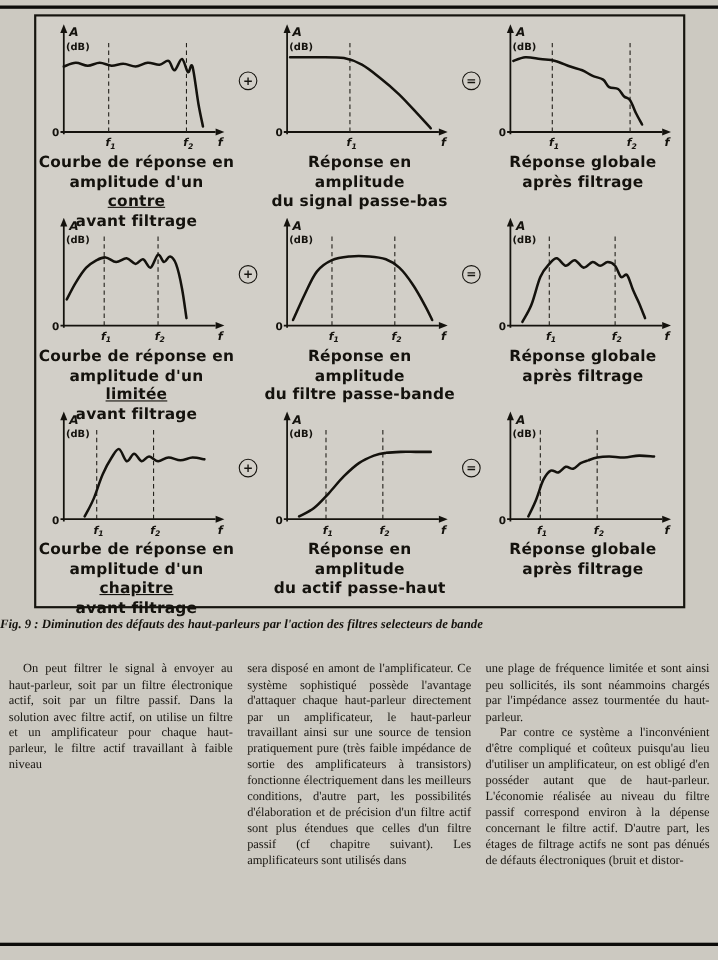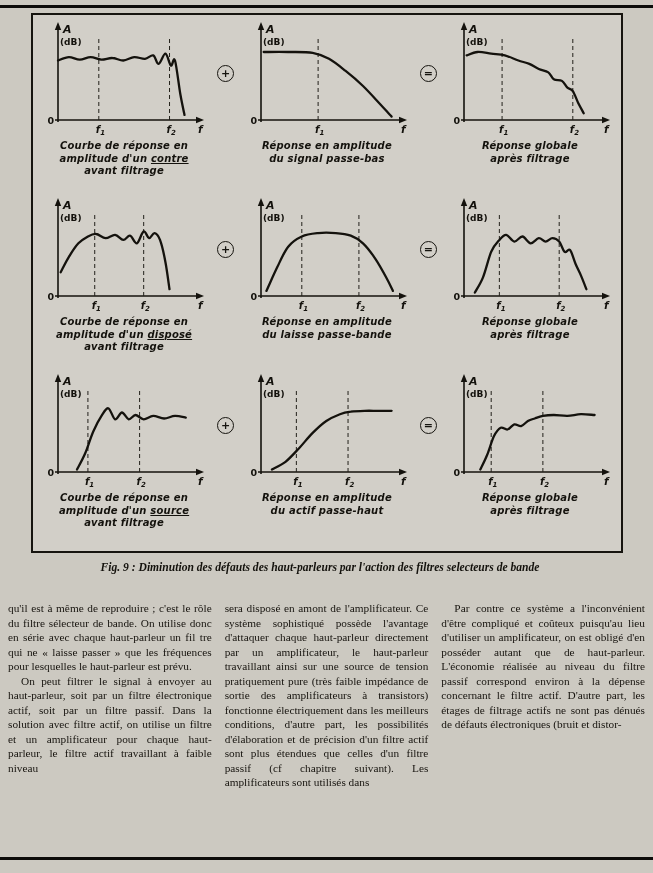--- a/index.html
+++ b/index.html
@@ -18,26 +18,26 @@
   .fig-row{display:flex;align-items:flex-start;height:176px}
   .chart-cell{width:179px;display:flex;flex-direction:column;align-items:center}
   .op{width:25px;display:flex;justify-content:center;margin-top:44px}
   .op-circle{
     width:17px;height:17px;border:1.6px solid #16140f;border-radius:50%;
     display:flex;align-items:center;justify-content:center;
     font-family:"DejaVu Sans",sans-serif;font-size:11px;font-weight:bold;line-height:1;
     background:transparent;color:#16140f;
   }
   .chart-caption{
-    font-family:"DejaVu Sans",sans-serif;font-size:10px;font-weight:bold;
-    text-align:center;line-height:1.26;letter-spacing:.2px;color:#14120d;margin-top:1px;font-style:italic;
+    font-family:"DejaVu Sans",sans-serif;font-size:14px;font-weight:bold;
+    text-align:center;line-height:1.26;letter-spacing:.2px;color:#14120d;margin-top:1px;
   }
   .chart-caption .u{text-decoration:underline}
   .fig-caption{
-    position:absolute;top:561px;left:0;right:13px;text-align:center;
+    position:absolute;top:561px;left:0;right:13px;text-align:left;
     font-style:italic;font-weight:bold;font-size:11.6px;color:#14120d;
   }
   .body-cols{
     position:absolute;top:601px;left:8px;right:8px;display:flex;gap:13px;
     font-size:11.3px;line-height:14.5px;color:#17140f;
   }
   .col{flex:1}
   .col p{text-align:justify}
   .col p.indent{text-indent:13px}
   .col p.subhead{font-weight:bold;margin:7px 0;text-align:left}
@@ -132,21 +132,21 @@
             <text x="16" y="103" font-size="9.5" fill="#14120d" font-family="&quot;DejaVu Sans&quot;,sans-serif" text-anchor="end" font-weight="bold">0</text>
             <text x="160" y="112" font-size="10.5" fill="#14120d" font-family="&quot;DejaVu Sans&quot;,sans-serif" text-anchor="start" font-style="italic" font-weight="bold">f</text>
             <line x1="56.72" y1="99" x2="56.72" y2="16" stroke="#23211b" stroke-width="1" stroke-dasharray="4 3"></line>
             <text x="53.72" y="112" font-size="10" fill="#14120d" font-family="&quot;DejaVu Sans&quot;,sans-serif" font-style="italic" font-weight="bold">f<tspan dy="2" font-size="7">1</tspan></text>
             <line x1="105.68" y1="99" x2="105.68" y2="16" stroke="#23211b" stroke-width="1" stroke-dasharray="4 3"></line>
             <text x="102.68" y="112" font-size="10" fill="#14120d" font-family="&quot;DejaVu Sans&quot;,sans-serif" font-style="italic" font-weight="bold">f<tspan dy="2" font-size="7">2</tspan></text>
             <path d="M22.7,75.2C24.1,72.7 27.9,64.7 30.9,59.9C33.8,55.1 37.2,49.7 40.4,46.3C43.6,42.9 47.0,41.1 49.9,39.5C52.9,37.9 55.1,36.7 58.1,37.0C61.0,37.2 64.4,41.1 67.6,41.2C70.8,41.3 74.2,37.5 77.1,37.8C80.1,38.1 82.8,42.8 85.3,42.9C87.8,43.0 89.8,38.1 92.1,38.7C94.3,39.2 96.6,47.0 98.9,46.3C101.1,45.6 103.6,35.3 105.7,34.4C107.7,33.6 109.3,40.9 111.1,41.2C112.9,41.5 114.7,35.8 116.6,36.1C118.4,36.4 120.2,38.1 122.0,42.9C123.8,47.7 125.9,56.8 127.4,65.0C129.0,73.2 130.8,87.7 131.5,92.2" fill="none" stroke="#14120d" stroke-width="2.3" stroke-linecap="round" stroke-linejoin="round"></path>
           </svg>
           <div class="chart-caption">
             <div><span>Courbe de réponse en</span></div>
-            <div><span>amplitude d'un </span><span class="u">disposé</span><span></span></div>
+            <div><span>amplitude d'un </span><span class="u">limitée</span><span></span></div>
             <div><span>avant filtrage</span></div>
           </div>
         </div>
         <div class="op">
           <div class="op-circle">+</div>
         </div>
         <div class="chart-cell">
           <svg width="172" height="118">
             <line x1="20" y1="101" x2="20" y2="8" stroke="#14120d" stroke-width="1.6"></line>
             <polygon points="16.8,9 23.2,9 20,1" fill="#14120d"></polygon>
@@ -157,21 +157,21 @@
             <text x="16" y="103" font-size="9.5" fill="#14120d" font-family="&quot;DejaVu Sans&quot;,sans-serif" text-anchor="end" font-weight="bold">0</text>
             <text x="160" y="112" font-size="10.5" fill="#14120d" font-family="&quot;DejaVu Sans&quot;,sans-serif" text-anchor="start" font-style="italic" font-weight="bold">f</text>
             <line x1="60.8" y1="99" x2="60.8" y2="16" stroke="#23211b" stroke-width="1" stroke-dasharray="4 3"></line>
             <text x="57.8" y="112" font-size="10" fill="#14120d" font-family="&quot;DejaVu Sans&quot;,sans-serif" font-style="italic" font-weight="bold">f<tspan dy="2" font-size="7">1</tspan></text>
             <line x1="117.92" y1="99" x2="117.92" y2="16" stroke="#23211b" stroke-width="1" stroke-dasharray="4 3"></line>
             <text x="114.92" y="112" font-size="10" fill="#14120d" font-family="&quot;DejaVu Sans&quot;,sans-serif" font-style="italic" font-weight="bold">f<tspan dy="2" font-size="7">2</tspan></text>
             <path d="M25.4,93.9C27.3,89.9 32.7,77.5 36.3,70.1C39.9,62.7 43.1,54.8 47.2,49.7C51.3,44.6 55.8,41.8 60.8,39.5C65.8,37.2 71.5,36.7 77.1,36.1C82.8,35.5 89.4,35.7 94.8,36.1C100.2,36.5 105.2,37.0 109.8,38.7C114.3,40.4 117.9,42.5 122.0,46.3C126.1,50.1 130.4,55.9 134.2,61.6C138.1,67.3 142.2,74.9 145.1,80.3C148.1,85.7 150.8,91.6 151.9,93.9" fill="none" stroke="#14120d" stroke-width="2.3" stroke-linecap="round" stroke-linejoin="round"></path>
           </svg>
           <div class="chart-caption">
             <div><span>Réponse en amplitude</span></div>
-            <div><span>du laisse passe-bande</span></div>
+            <div><span>du filtre passe-bande</span></div>
           </div>
         </div>
         <div class="op">
           <div class="op-circle">=</div>
         </div>
         <div class="chart-cell">
           <svg width="172" height="118">
             <line x1="20" y1="101" x2="20" y2="8" stroke="#14120d" stroke-width="1.6"></line>
             <polygon points="16.8,9 23.2,9 20,1" fill="#14120d"></polygon>
             <line x1="17" y1="99" x2="158" y2="99" stroke="#14120d" stroke-width="1.6"></line>
@@ -204,21 +204,21 @@
             <text x="16" y="103" font-size="9.5" fill="#14120d" font-family="&quot;DejaVu Sans&quot;,sans-serif" text-anchor="end" font-weight="bold">0</text>
             <text x="160" y="112" font-size="10.5" fill="#14120d" font-family="&quot;DejaVu Sans&quot;,sans-serif" text-anchor="start" font-style="italic" font-weight="bold">f</text>
             <line x1="49.92" y1="99" x2="49.92" y2="16" stroke="#23211b" stroke-width="1" stroke-dasharray="4 3"></line>
             <text x="46.92" y="112" font-size="10" fill="#14120d" font-family="&quot;DejaVu Sans&quot;,sans-serif" font-style="italic" font-weight="bold">f<tspan dy="2" font-size="7">1</tspan></text>
             <line x1="101.6" y1="99" x2="101.6" y2="16" stroke="#23211b" stroke-width="1" stroke-dasharray="4 3"></line>
             <text x="98.6" y="112" font-size="10" fill="#14120d" font-family="&quot;DejaVu Sans&quot;,sans-serif" font-style="italic" font-weight="bold">f<tspan dy="2" font-size="7">2</tspan></text>
             <path d="M39.0,96.5C40.4,93.8 44.5,86.7 47.2,80.3C49.9,73.9 52.6,64.4 55.4,58.2C58.1,52.0 61.0,46.7 63.5,42.9C66.0,39.1 68.1,34.7 70.3,35.3C72.6,35.8 74.9,45.6 77.1,46.3C79.4,47.0 81.7,39.5 83.9,39.5C86.2,39.5 88.5,45.9 90.7,46.3C93.0,46.7 95.0,42.0 97.5,42.0C100.0,42.0 102.7,46.2 105.7,46.3C108.6,46.4 111.8,43.0 115.2,42.9C118.6,42.8 122.5,45.5 126.1,45.5C129.7,45.5 133.3,43.0 137.0,42.9C140.6,42.8 146.0,44.3 147.8,44.6" fill="none" stroke="#14120d" stroke-width="2.3" stroke-linecap="round" stroke-linejoin="round"></path>
           </svg>
           <div class="chart-caption">
             <div><span>Courbe de réponse en</span></div>
-            <div><span>amplitude d'un </span><span class="u">source</span><span></span></div>
+            <div><span>amplitude d'un </span><span class="u">chapitre</span><span></span></div>
             <div><span>avant filtrage</span></div>
           </div>
         </div>
         <div class="op">
           <div class="op-circle">+</div>
         </div>
         <div class="chart-cell">
           <svg width="172" height="118">
             <line x1="20" y1="101" x2="20" y2="8" stroke="#14120d" stroke-width="1.6"></line>
             <polygon points="16.8,9 23.2,9 20,1" fill="#14120d"></polygon>
@@ -264,24 +264,24 @@
           </div>
         </div>
       </div>
     </div>
 </div>
 
 <div class="fig-caption">Fig. 9 : Diminution des défauts des haut-parleurs par l'action des filtres selecteurs de bande</div>
 
 <div id="body-cols" class="body-cols">
     <div class="col">
-      <p>qu'il est à même de reproduire ; c'est le rôle du filtre sélecteur de bande. On utilise donc en série avec chaque haut-parleur un fil tre qui ne « laisse passer » que les fréquences pour lesquelles le haut-parleur est prévu.</p>
       <p class="indent">On peut filtrer le signal à envoyer au haut-parleur, soit par un filtre électronique actif, soit par un filtre passif. Dans la solution avec filtre actif, on utilise un filtre et un amplificateur pour chaque haut-parleur, le filtre actif travaillant à faible niveau</p>
     </div>
     <div class="col">
       <p>sera disposé en amont de l'amplificateur. Ce système sophistiqué possède l'avantage d'attaquer chaque haut-parleur directement par un amplificateur, le haut-parleur travaillant ainsi sur une source de tension pratiquement pure (très faible impédance de sortie des amplificateurs à transistors) fonctionne électriquement dans les meilleurs conditions, d'autre part, les possibilités d'élaboration et de précision d'un filtre actif sont plus étendues que celles d'un filtre passif (cf chapitre suivant). Les amplificateurs sont utilisés dans</p>
     </div>
     <div class="col">
+      <p>une plage de fréquence limitée et sont ainsi peu sollicités, ils sont néammoins chargés par l'impédance assez tourmentée du haut-parleur.</p>
       <p class="indent">Par contre ce système a l'inconvénient d'être compliqué et coûteux puisqu'au lieu d'utiliser un amplificateur, on est obligé d'en posséder autant que de haut-parleur. L'économie réalisée au niveau du filtre passif correspond environ à la dépense concernant le filtre actif. D'autre part, les étages de filtrage actifs ne sont pas dénués de défauts électroniques (bruit et distor-</p>
     </div>
   </div>
 
 <div class="rule bottom"></div>
 
 </body></html>

